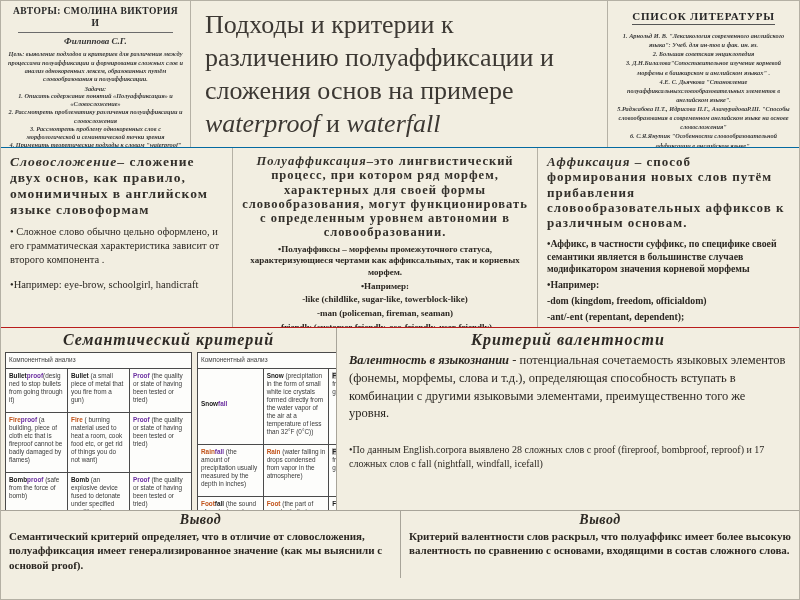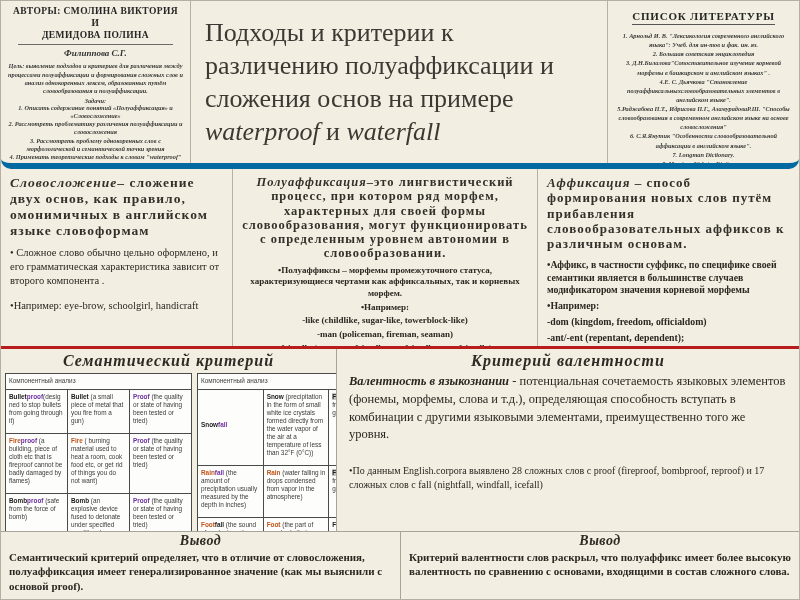--- a/index.html
+++ b/index.html
@@ -3,41 +3,41 @@
 <meta charset="utf-8">
 <style>
   html,body{margin:0;padding:0;}
   body{width:800px;height:600px;background:#e8e4d8;font-family:"Liberation Serif",serif;color:#2f2b26;}
   .poster{position:relative;width:800px;height:600px;background:#f2eee1;overflow:hidden;
           border:1px solid #b4b0a4;box-sizing:border-box;}
   .band{display:flex;box-sizing:border-box;}
   .cell{box-sizing:border-box;overflow:hidden;}
 
   
-  .top{height:168px;border-bottom:6px solid #0369a1;border-radius:10px;}
+  .top{height:147px;border-bottom:1px solid #0369a1;}
   .authors{width:190px;border-right:1px solid #b5b1a5;padding:5px 6px 2px;text-align:center;}
   .authors-title{font-size:9.5px;font-weight:bold;letter-spacing:.4px;line-height:1.25;color:#262626;}
   .authors-underline{border-bottom:1px solid #6b6b6b;width:88%;margin:2px auto 3px;}
   .supervisor{font-size:9px;font-style:italic;font-weight:bold;color:#333;line-height:1.3;margin-bottom:3px;}
   .goal-text{font-size:6.3px;font-style:italic;font-weight:bold;line-height:1.32;color:#3a3a3a;}
   .tasks-label{font-size:6.3px;font-style:italic;font-weight:bold;color:#3a3a3a;margin-top:1px;}
   .task-line{font-size:6.3px;font-style:italic;font-weight:bold;line-height:1.32;color:#3a3a3a;}
 
   .title-area{flex:1;display:flex;align-items:center;justify-content:center;padding:0 14px;}
   .page-title{font-size:26px;line-height:1.27;color:#3c3833;}
   .page-title .it{font-style:italic;}
 
   .literature{width:192px;border-left:1px solid #b5b1a5;padding:5px 8px 2px;text-align:center;}
   .lit-heading{display:inline-block;font-size:11px;font-weight:bold;letter-spacing:.8px;color:#262626;
                border-bottom:1px solid #555;padding-bottom:2px;margin-bottom:6px;}
   .lit-item{font-size:6.3px;font-style:italic;font-weight:bold;line-height:1.45;color:#3a3a3a;}
   .lit-underline{border-bottom:1px solid #6b6b6b;width:88%;margin:3px auto 0;}
 
   
-  .middle{height:180px;border-bottom:3px solid #b91c1c;}
+  .middle{height:180px;border-bottom:1px solid #b91c1c;}
   .panel{border-right:1px solid #b5b1a5;padding:6px 9px 4px;}
   .panel:last-child{border-right:none;}
   .panel-1{width:232px;}
   .panel-2{width:305px;text-align:center;}
   .panel-3{flex:1;}
   .panel-heading{font-weight:bold;color:#33302b;letter-spacing:1px;}
   .panel-heading .it{font-style:italic;}
   .panel-1 .panel-heading{font-size:13.5px;line-height:1.18;}
   .panel-2 .panel-heading{font-size:12.5px;line-height:1.14;}
   .panel-3 .panel-heading{font-size:13px;line-height:1.18;}
@@ -90,21 +90,20 @@
 <body>
 
 <div class="poster">
 
   <div class="band top">
 
     <div class="cell authors">
       <div class="authors-title">
         <div>АВТОРЫ: СМОЛИНА ВИКТОРИЯ</div>
         <div>И</div>
-        <div>ДЕМИДОВА ПОЛИНА</div>
       </div>
       <div class="authors-underline"></div>
       <div class="supervisor">
         <div>Филиппова С.Г.</div>
       </div>
       <div class="goal-text">Цель: выявление подходов и критериев для различения между процессами полуаффиксации и формирования сложных слов и анализ однокоренных лексем, образованных путём словообразования и полуаффиксации.</div>
       <div class="tasks-label">Задачи:</div>
       <div>
           <div class="task-line">1. Описать содержание понятий «Полуаффиксация» и «Словосложение»</div>
           <div class="task-line">2. Рассмотреть проблематику различения полуаффиксации и словосложения</div>

